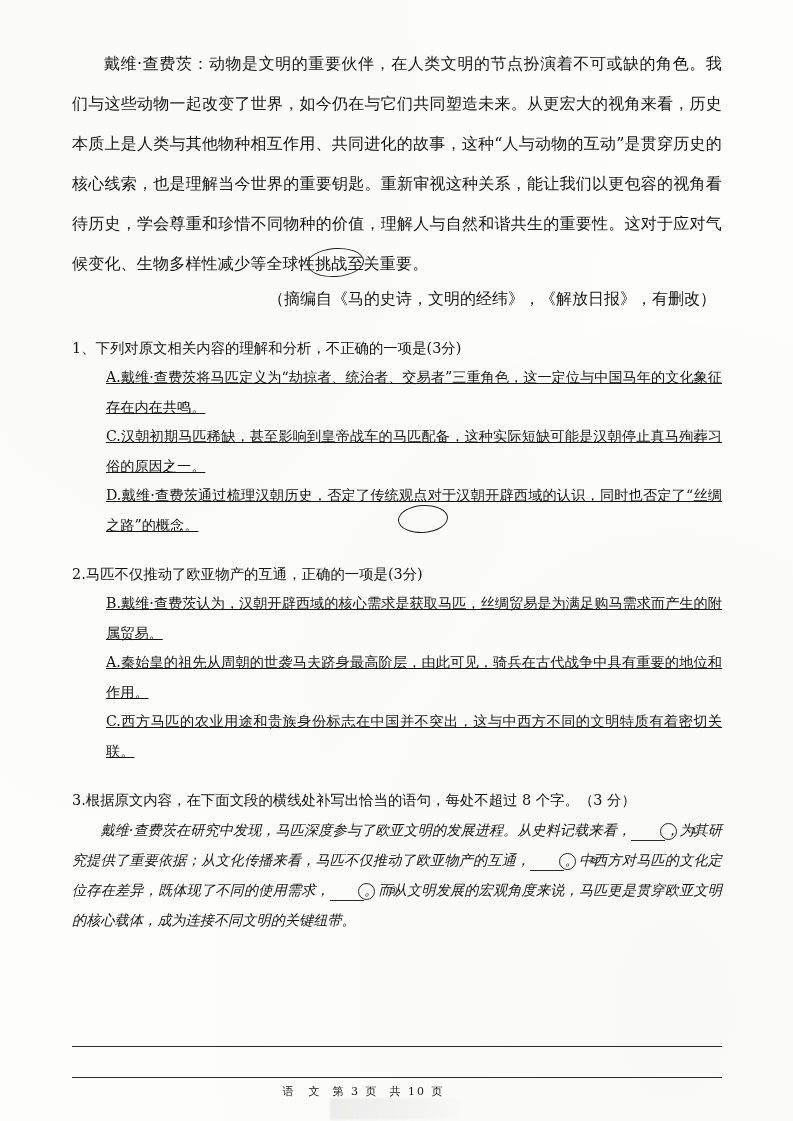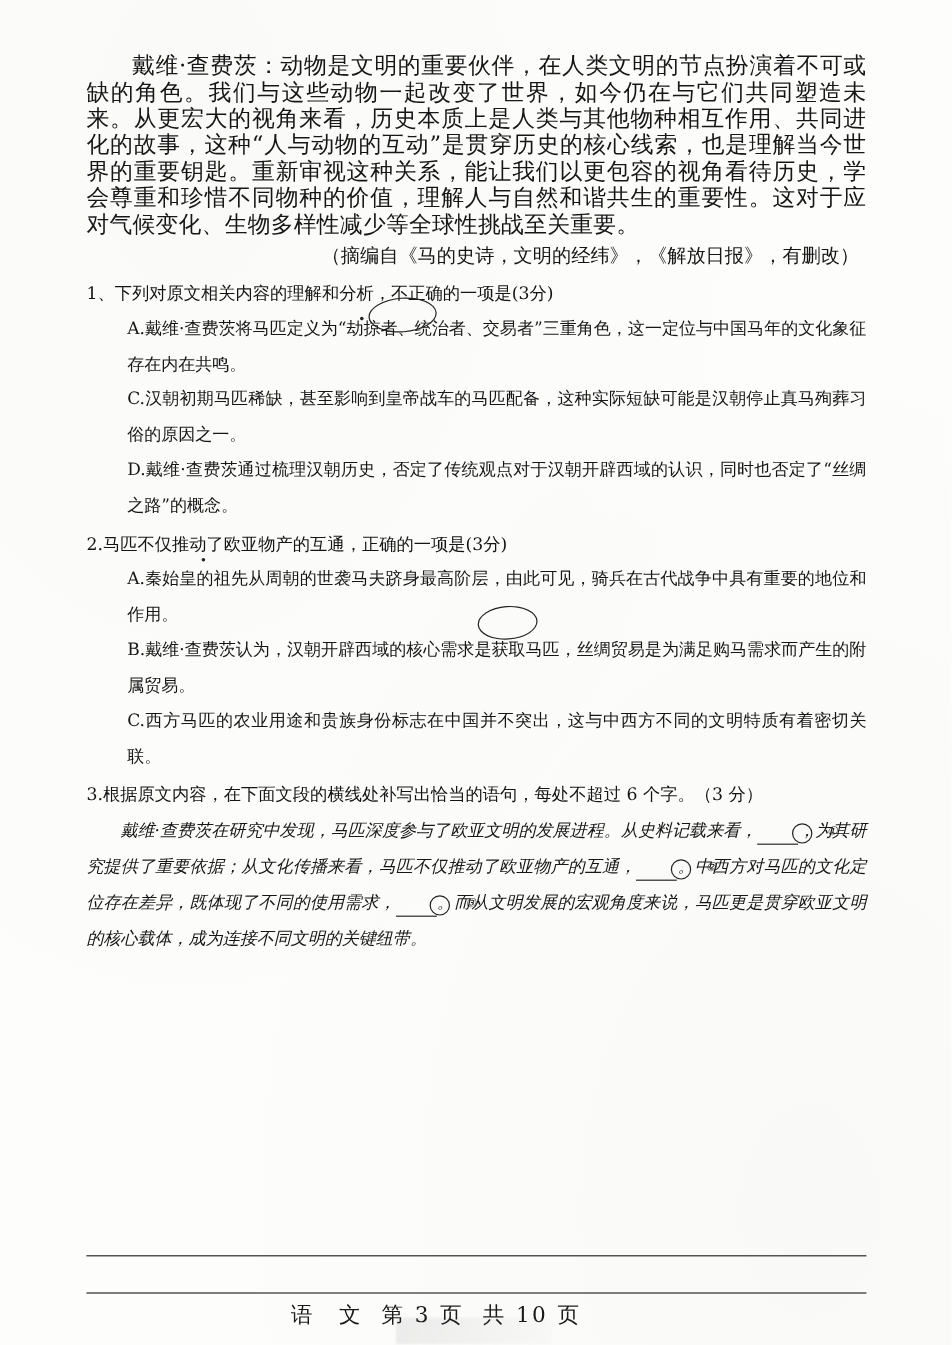--- a/index.html
+++ b/index.html
@@ -35,57 +35,57 @@
   .body-col {
     position: absolute;
     left: 72px;
     top: 44px;
     width: 650px;
   }
   p, div.line {
     margin: 0;
   }
   .para {
-    font-size: 19px;
-    line-height: 22px;
+    font-size: 16px;
+    line-height: 40px;
     text-align: justify;
     letter-spacing: 0.2px;
     color: #161616;
   }
   .para.indent {
     text-indent: 2em;
   }
   .src {
     font-size: 16px;
     line-height: 30px;
     text-align: right;
     padding-right: 6px;
     color: #161616;
   }
   .q {
     font-size: 14.4px;
     line-height: 30px;
-    margin-top: 2px;
+    margin-top: 19px;
     color: #141414;
   }
   .opt {
     font-size: 14.2px;
     line-height: 29.5px;
     padding-left: 34px;
     text-indent: 0;
     text-align: justify;
     color: #161616;
   }
   .opt .lbl {
     display: inline;
   }
   .opt-wrap {
     padding-left: 34px;
   }
-  .opt-wrap .opt { padding-left: 0; }
+  .opt-wrap .opt { padding-left: 0; text-decoration: underline; }
   .q3-body {
     font-size: 14.2px;
     line-height: 30px;
     text-align: justify;
     color: #161616;
     font-style: italic;
   }
   .q3-body.indent { text-indent: 2em; }
   .blankbox {
     display: inline-block;
@@ -114,21 +114,21 @@
   .aline {
     border-bottom: 1.1px solid #2b2b2b;
     height: 30px;
   }
   .footer {
     position: absolute;
     left: 0;
     top: 1084px;
     width: 727px;
     text-align: center;
-    font-size: 18px;
+    font-size: 11px;
     letter-spacing: 2px;
     color: #1a1a1a;
   }
   
   .ellipse {
     position: absolute;
     border: 1.4px solid #222;
     border-radius: 50%;
     transform: rotate(-4deg);
     pointer-events: none;
@@ -176,32 +176,32 @@
       <p class="opt">
         <span class="lbl">D.</span><span>戴维·查费茨通过梳理汉朝历史，否定了传统观点对于汉朝开辟西域的认识，同时也否定了“丝绸之路”的概念。</span>
       </p>
     </div>
 
     <div class="q">
       <span>2.</span><span>马匹不仅推动了欧亚物产的互通，正确的一项是(3分)</span>
     </div>
     <div class="opt-wrap">
       <p class="opt">
+        <span class="lbl">B.</span><span>戴维·查费茨认为，汉朝开辟西域的核心需求是获取马匹，丝绸贸易是为满足购马需求而产生的附属贸易。</span>
+      </p>
+      <p class="opt">
         <span class="lbl">A.</span><span>秦始皇的祖先从周朝的世袭马夫跻身最高阶层，由此可见，骑兵在古代战争中具有重要的地位和作用。</span>
       </p>
       <p class="opt">
-        <span class="lbl">B.</span><span>戴维·查费茨认为，汉朝开辟西域的核心需求是获取马匹，丝绸贸易是为满足购马需求而产生的附属贸易。</span>
-      </p>
-      <p class="opt">
         <span class="lbl">C.</span><span>西方马匹的农业用途和贵族身份标志在中国并不突出，这与中西方不同的文明特质有着密切关联。</span>
       </p>
     </div>
 
     <div class="q">
-      <span>3.</span><span>根据原文内容，在下面文段的横线处补写出恰当的语句，每处不超过 6 个字。（3 分）</span>
+      <span>3.</span><span>根据原文内容，在下面文段的横线处补写出恰当的语句，每处不超过 8 个字。（3 分）</span>
     </div>
     <div class="q3-body indent">
       <span>戴维·查费茨在研究中发现，马匹深度参与了欧亚文明的发展进程。从史料记载来看，</span><span class="blankbox"><span class="circnum">①</span></span><span>，为其研究提供了重要依据；从文化传播来看，马匹不仅推动了欧亚物产的互通，</span><span class="blankbox"><span class="circnum">②</span></span><span>。中西方对马匹的文化定位存在差异，既体现了不同的使用需求，</span><span class="blankbox"><span class="circnum">③</span></span><span>。而从文明发展的宏观角度来说，马匹更是贯穿欧亚文明的核心载体，成为连接不同文明的关键纽带。</span>
     </div>
 
 
   </div>
 
   <div class="answer-lines" style="top:1016px;">
     <div class="aline"></div>

